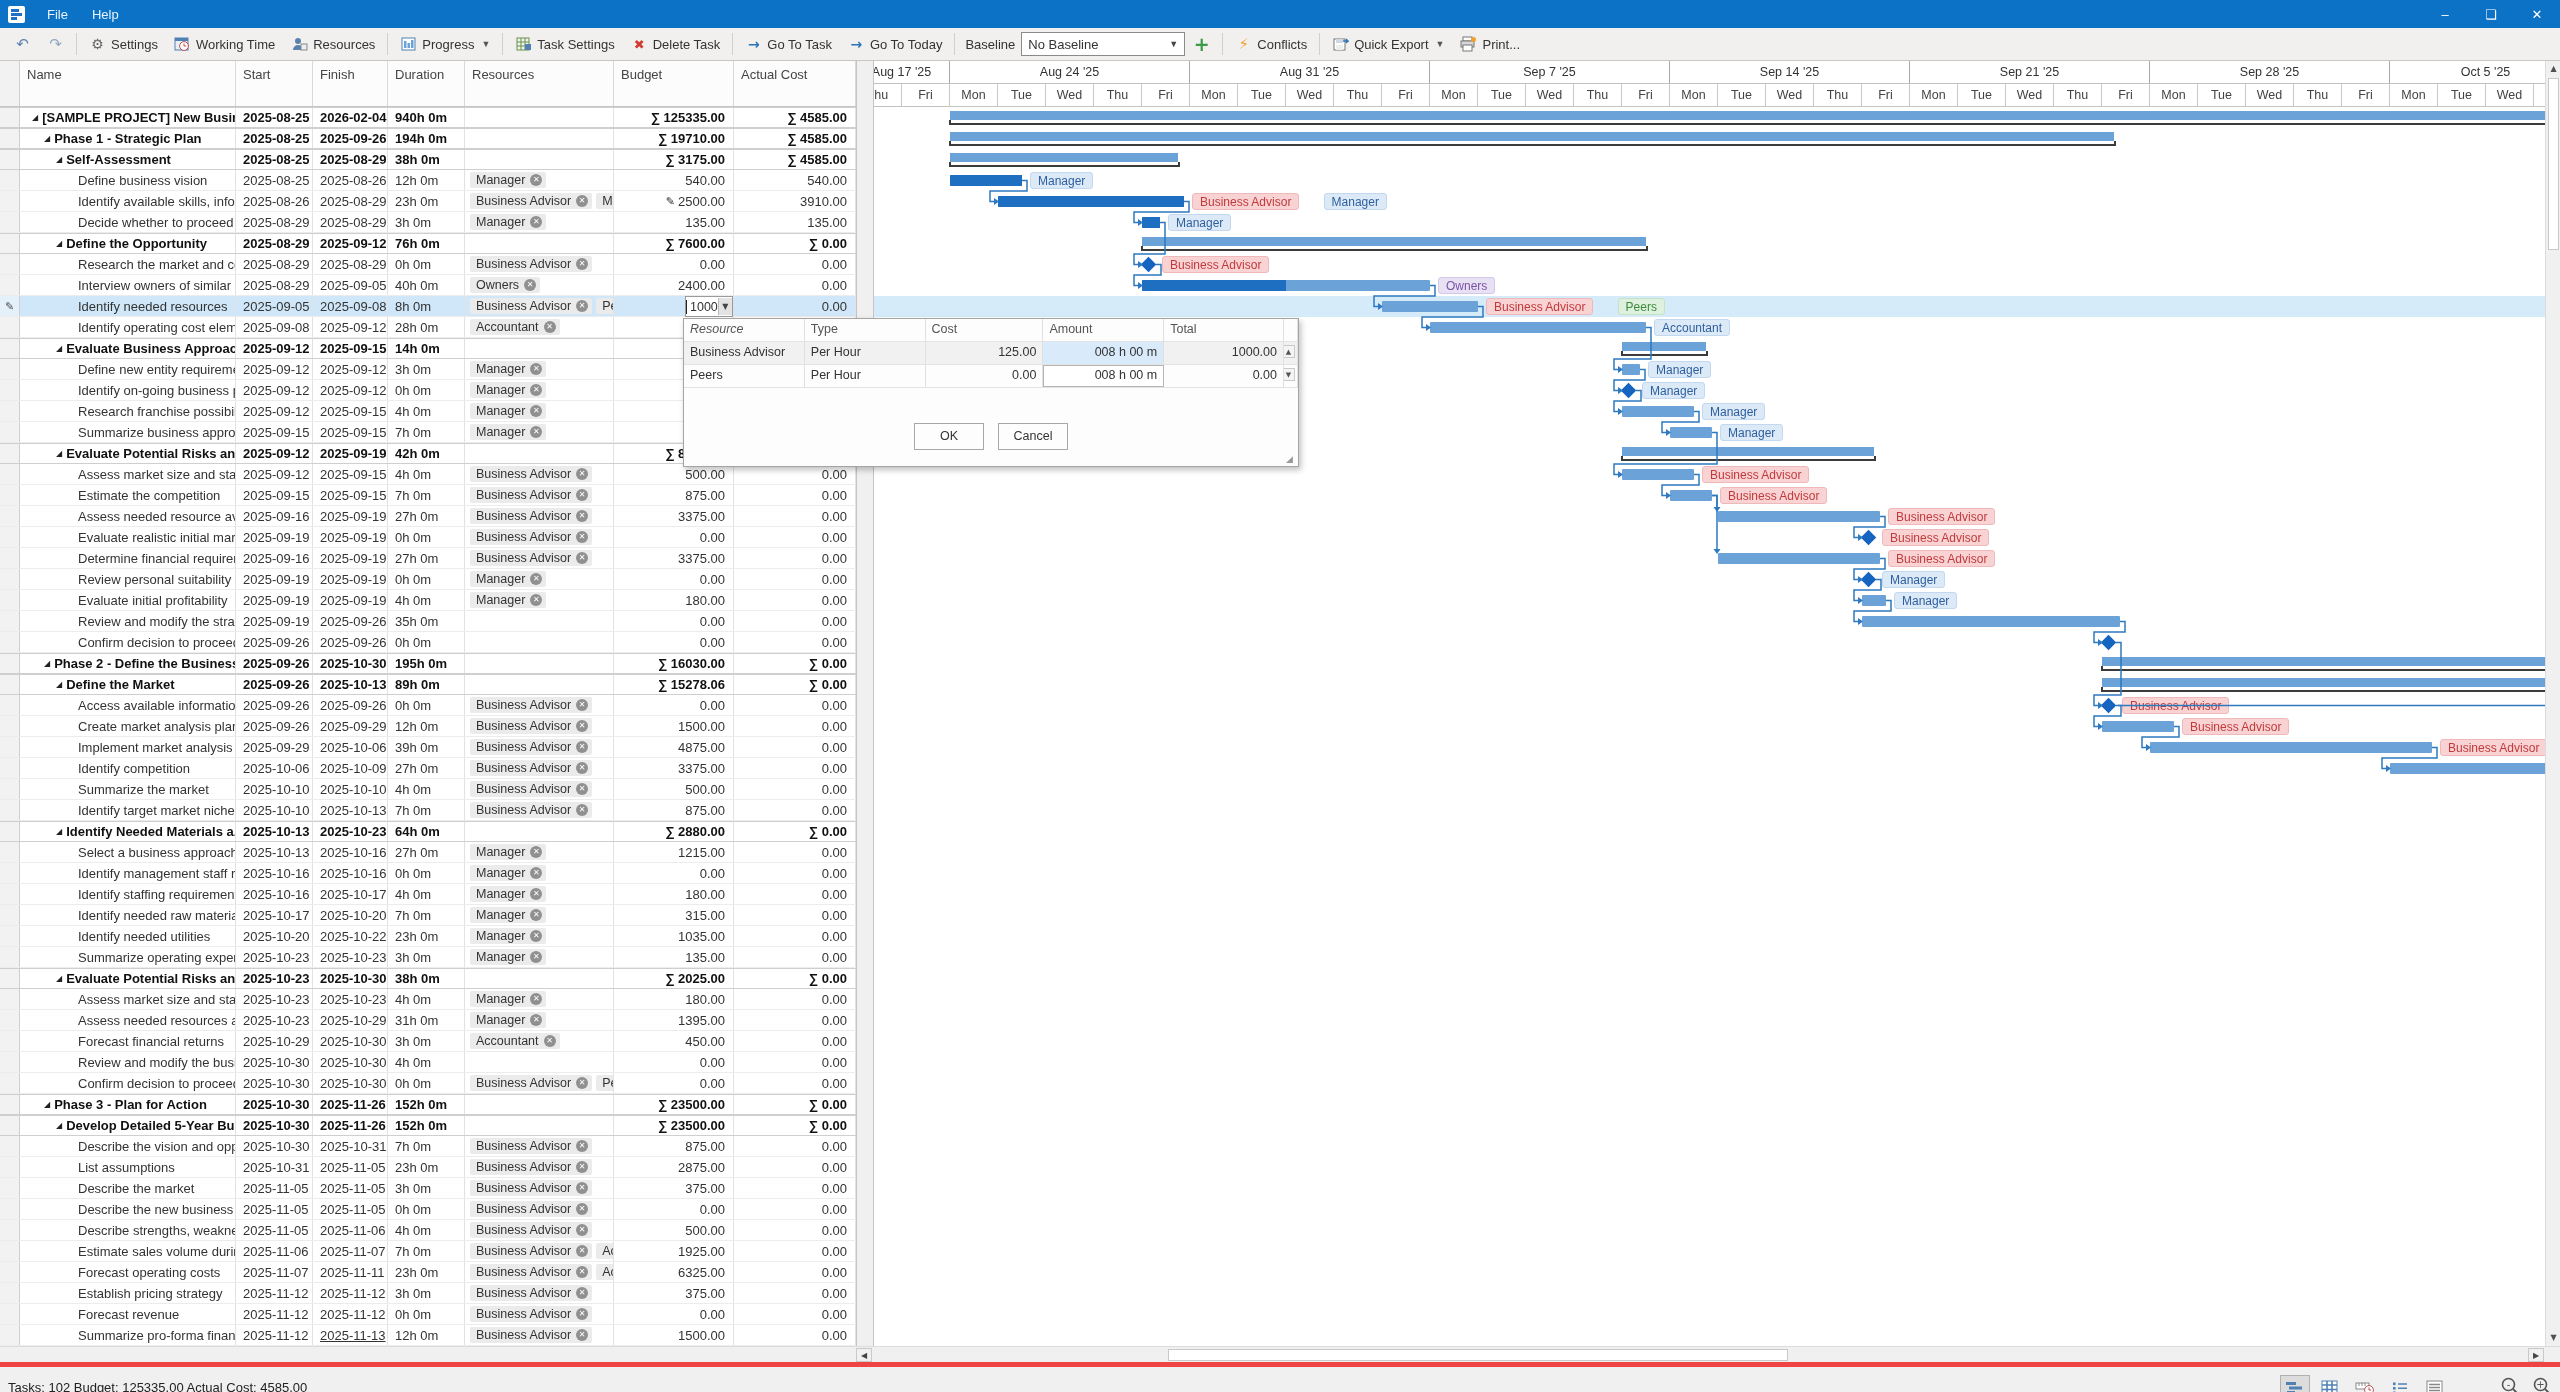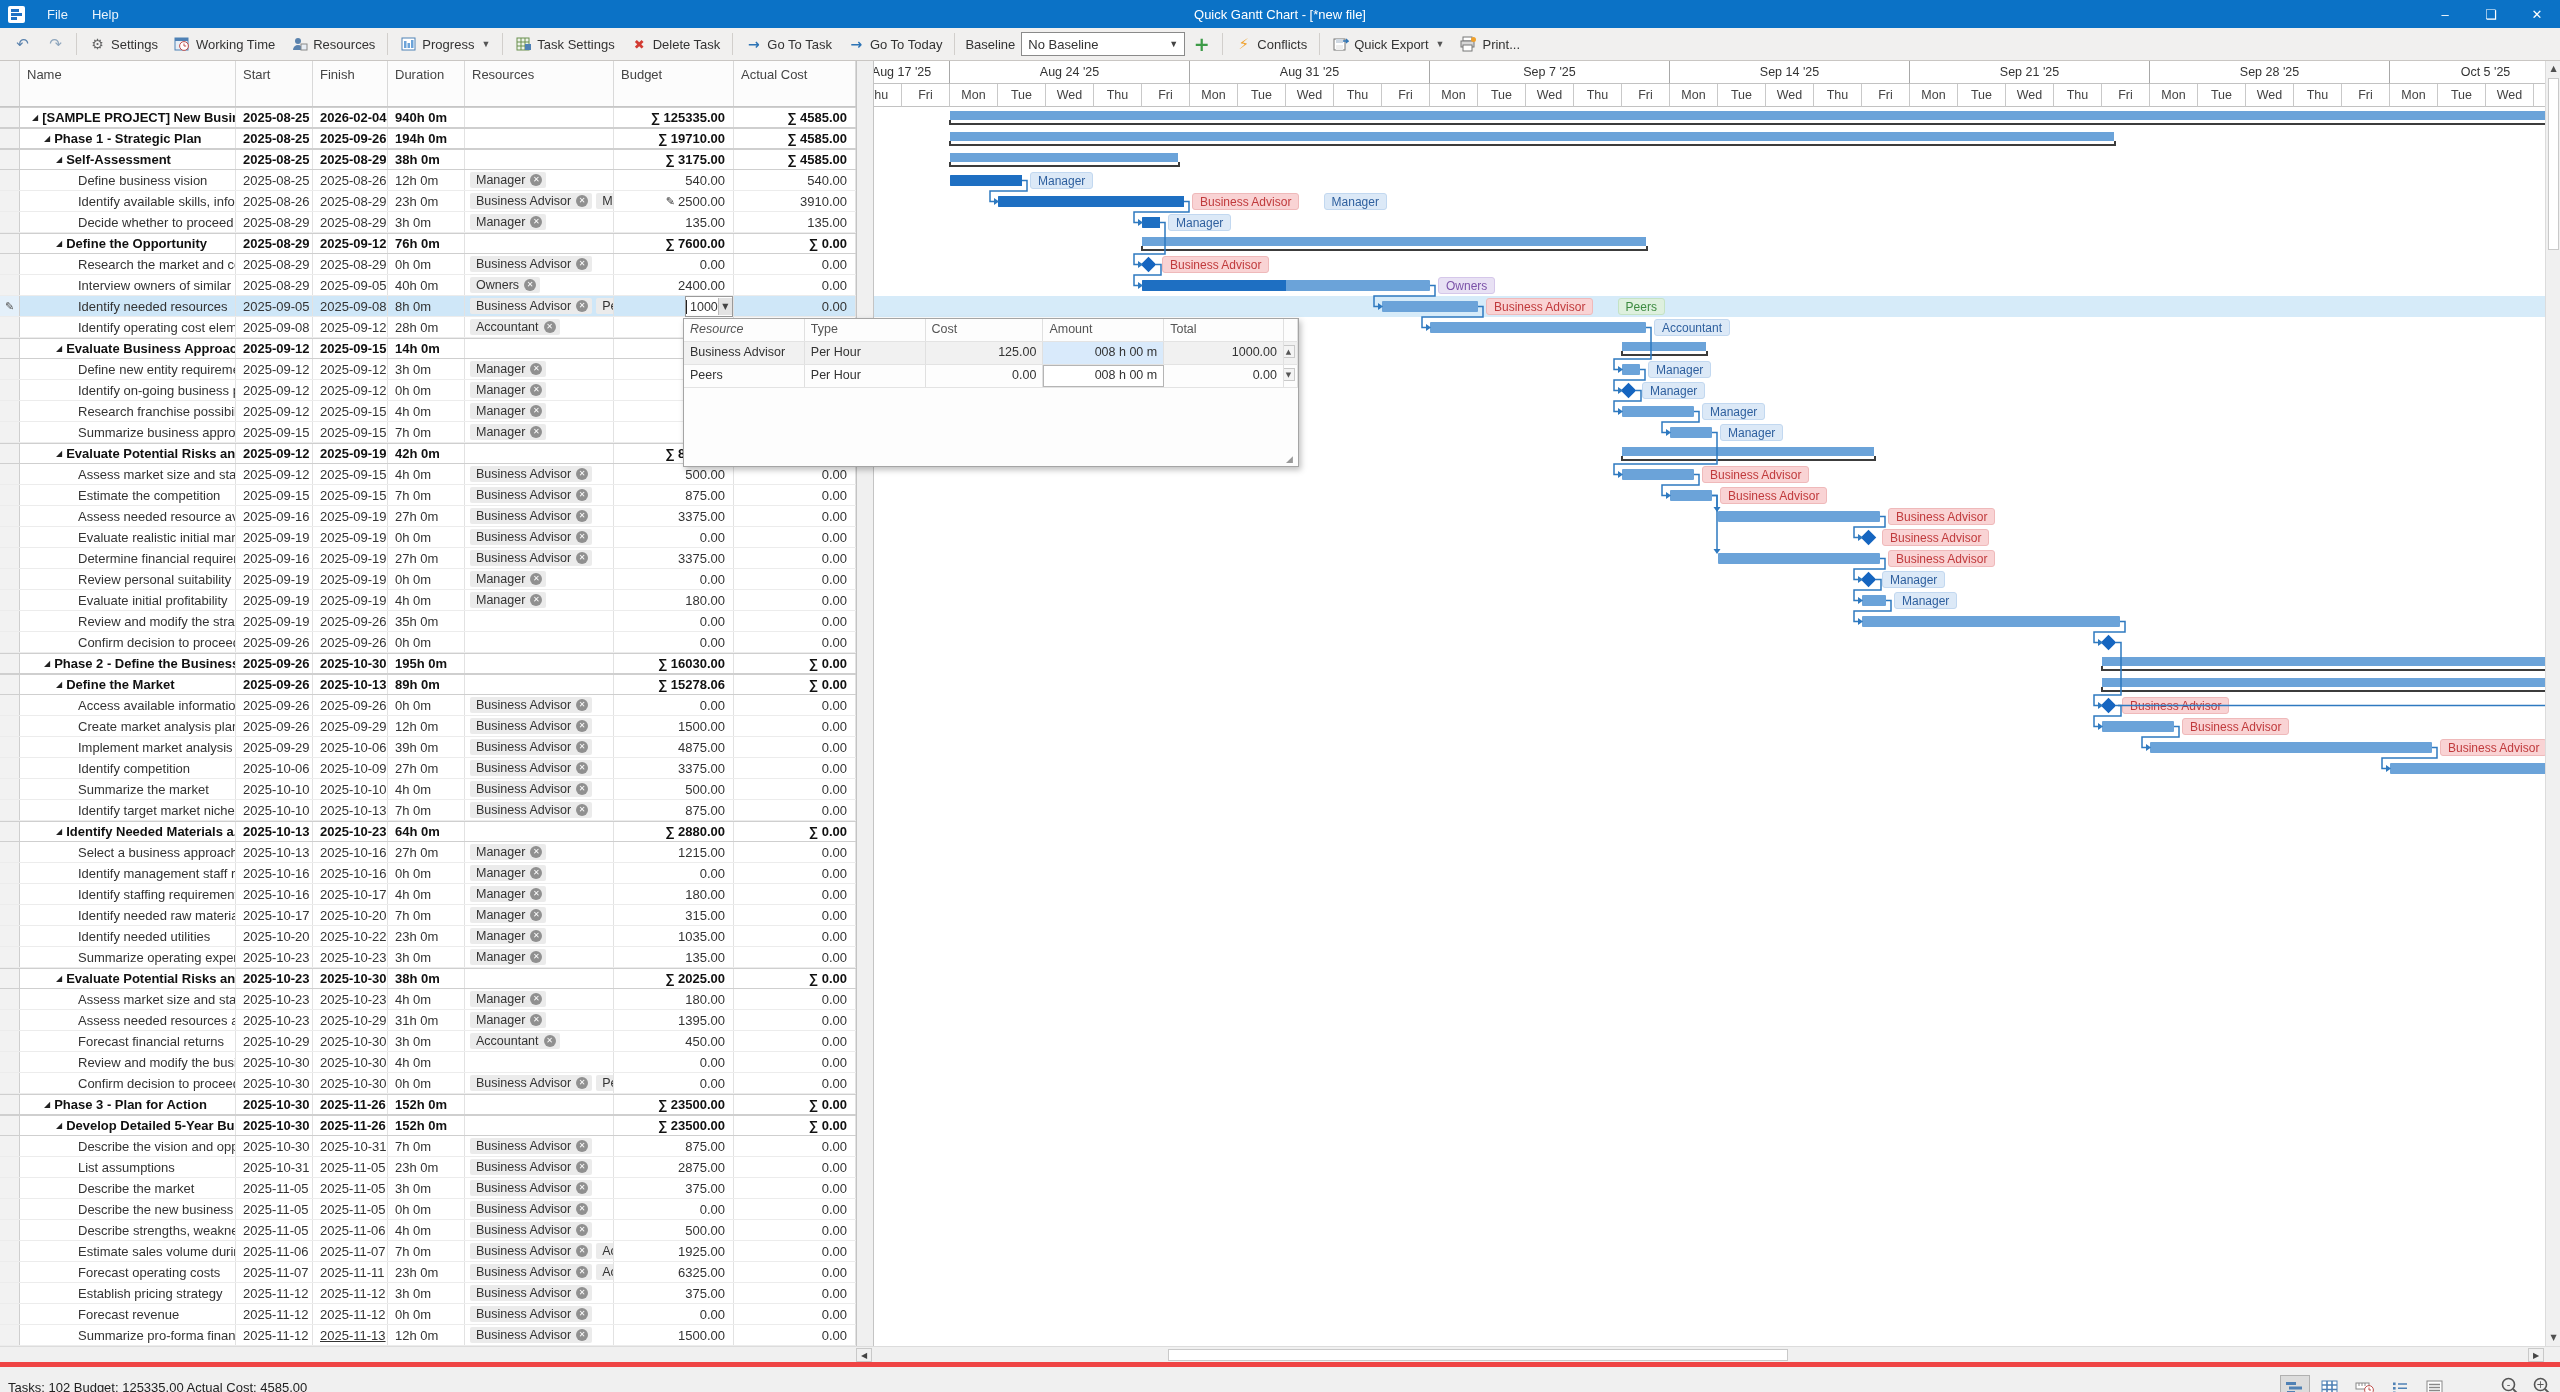--- a/index.html
+++ b/index.html
@@ -96,21 +96,20 @@
 
 <div id="app">
 
   <div class="titlebar">
     <div class="appicon">
         <i style="top:3px;width:8px"></i>
         <i style="top:7px;width:11px"></i>
         <i style="top:11px;width:6px"></i>
       </div>
     <div id="menubar"><span class="menuitem">File</span><span class="menuitem">Help</span></div>
-    <div class="wintitle">Quick Gantt Chart - [*new file]</div>
     <div class="winbtns">
       <div class="winbtn">–</div>
       <div class="winbtn">❏</div>
       <div class="winbtn">✕</div>
     </div>
   </div>
 
   <div class="toolbar" id="toolbar">
       <div class="tbtn">
         <span class="ticon">
@@ -1715,20 +1714,24 @@
           <div class="pcell" style="width: 121px;">Peers</div>
           <div class="pcell" style="width: 121px;">Per Hour</div>
           <div class="pcell pc-num" style="width: 118px;">0.00</div>
           <div class="pcell pc-num pc-amt-edit" style="width: 121px;">008 h 00 m</div>
           <div class="pcell pc-num" style="width: 120px;">0.00</div>
           <div class="pcell" style="width: 14px; position: relative;">
             <div class="pspin" style="top: 3px;">▼</div>
           </div>
         </div>
       </div>
+    <div class="pbtns">
+      <div class="pbtn">OK</div>
+      <div class="pbtn">Cancel</div>
+    </div>
     <div class="grip">◢</div>
   </div>
 
 <div class="editbox" style="left: 685px; top: 296px; width: 46px;">
       <span class="val">1000</span>
       <span class="db">▼</span>
     </div>
   </div>
 
 </body></html>

